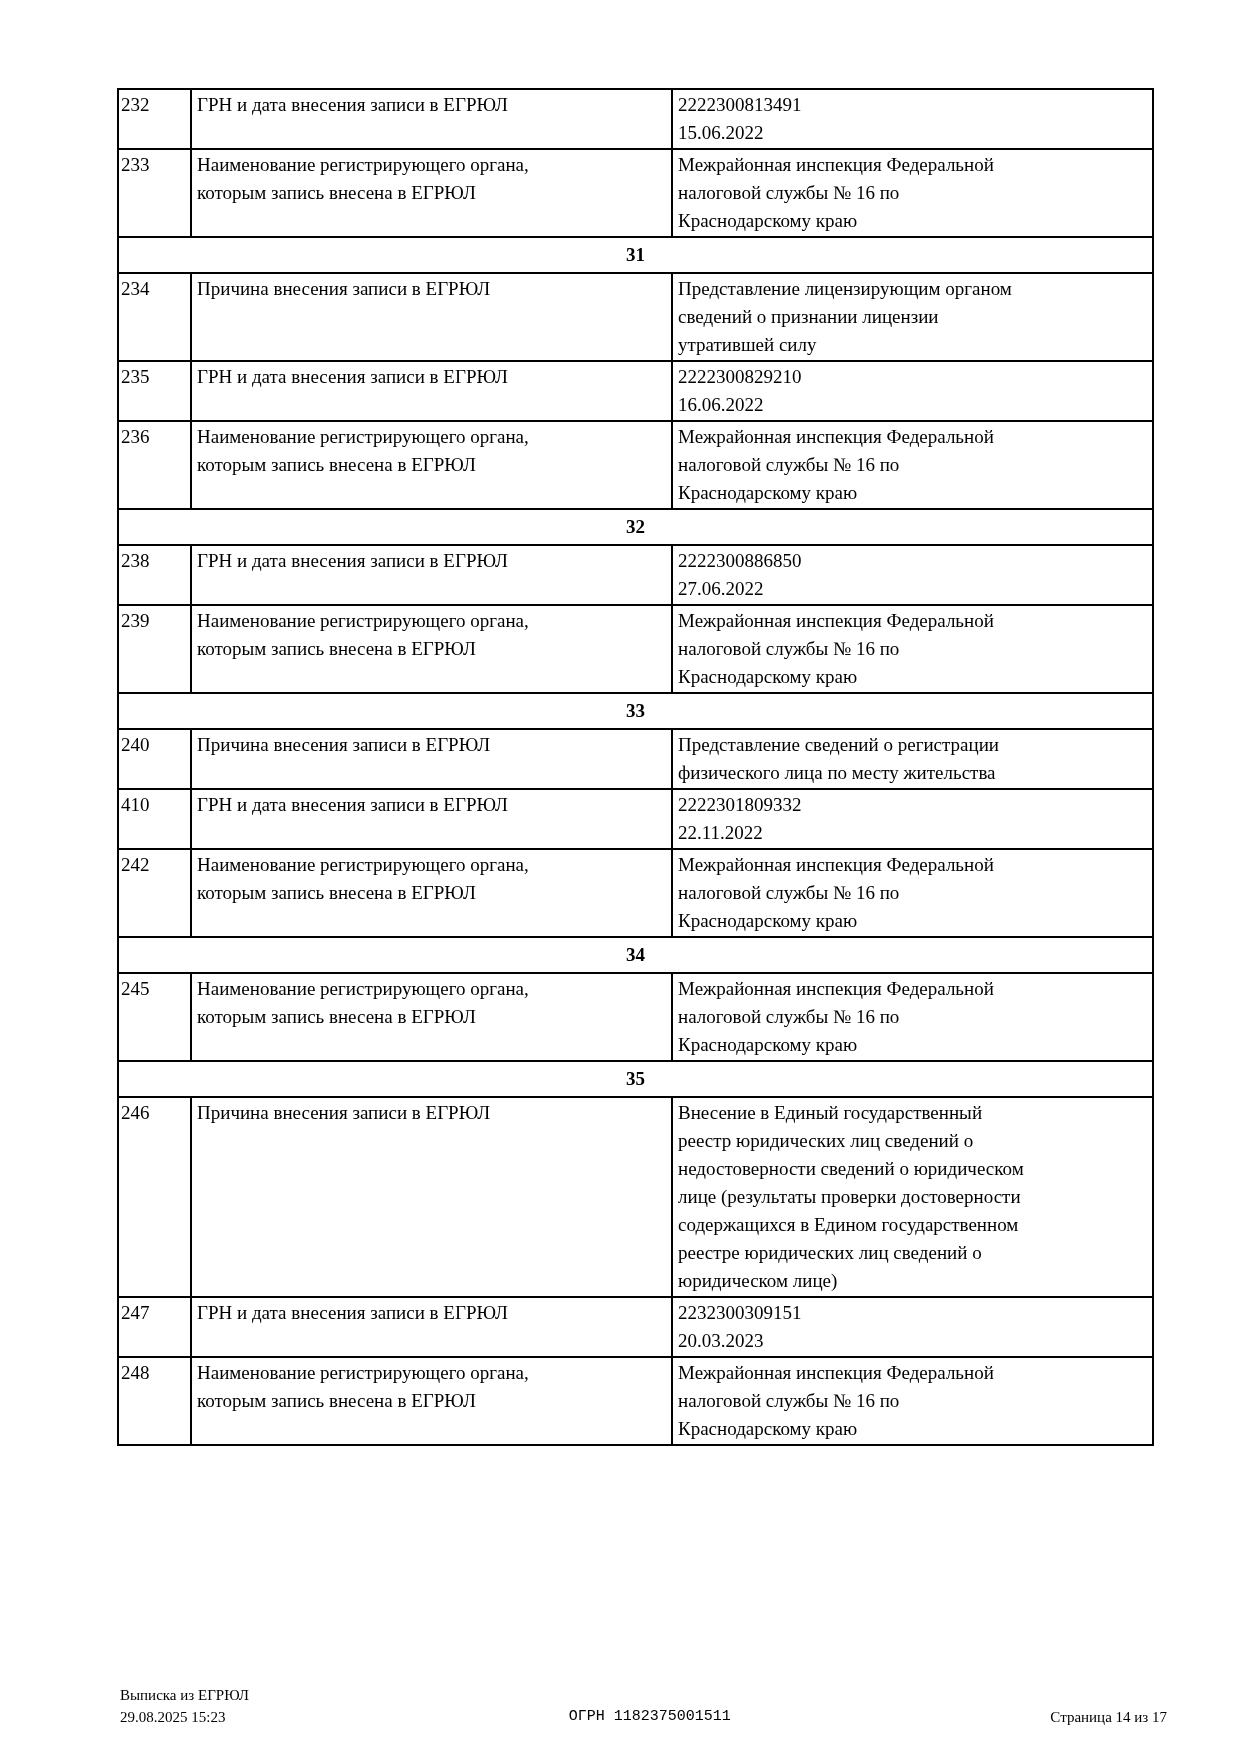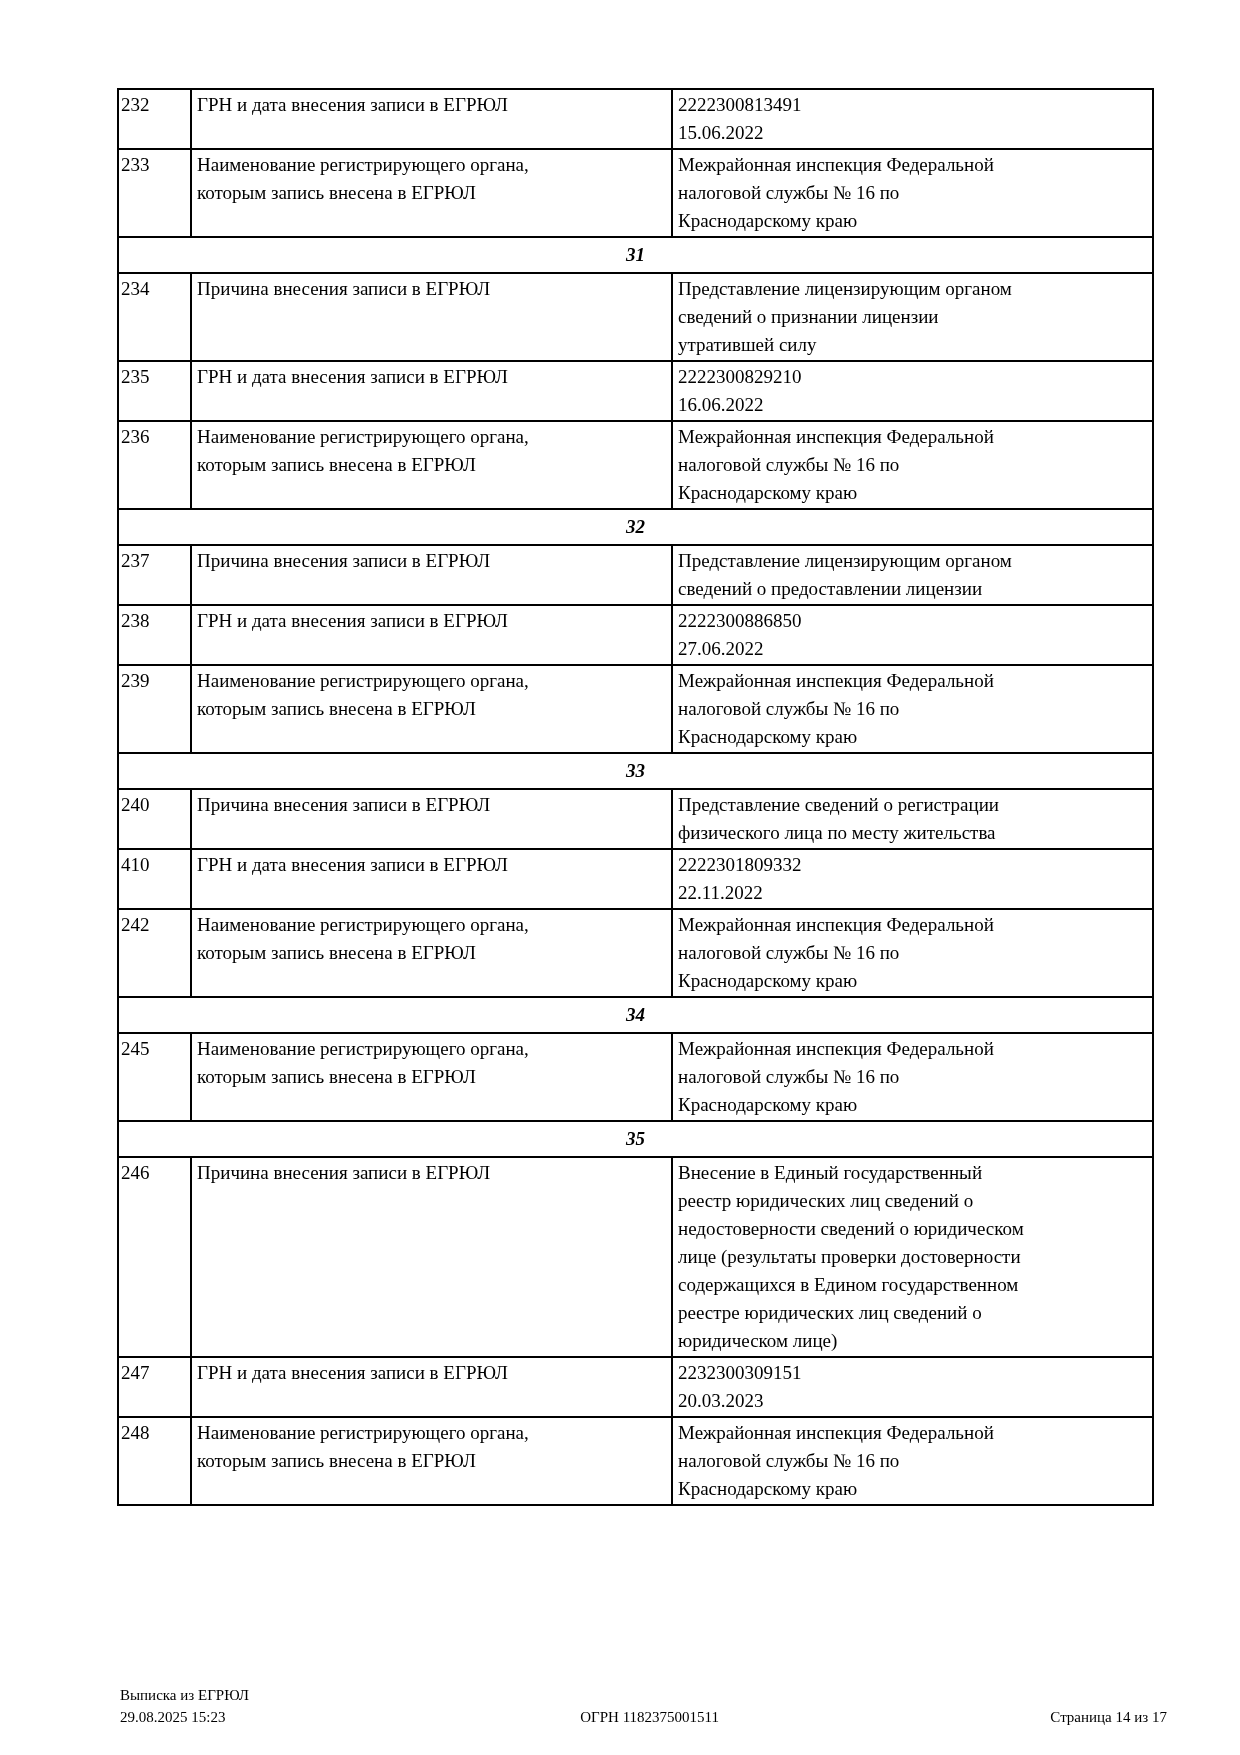--- a/index.html
+++ b/index.html
@@ -35,35 +35,34 @@
   .doc-table td.num-cell {
     text-align: left;
     padding: 1px 2px;
     white-space: nowrap;
   }
   .doc-table td.section-cell {
     text-align: center;
     font-weight: bold;
     padding: 3px 3px;
     white-space: nowrap;
-    font-style: italic;
   }
   .page-footer {
     position: absolute;
     left: 120px;
     right: 73px;
     top: 1684px;
     display: flex;
     align-items: flex-end;
     justify-content: space-between;
     font-size: 15px;
     line-height: 22px;
   }
   .page-footer .footer-left { text-align: left; }
-  .page-footer .footer-center { text-align: center; }
+  .page-footer .footer-center { text-align: center; font-family: Liberation Mono, monospace; }
   .page-footer .footer-right { text-align: right; margin-top: 8px; }
 </style>
 </head>
 <body>
 
 <table class="doc-table">
   <colgroup>
     <col style="width:73px">
     <col style="width:481px">
     <col style="width:481px">
@@ -102,26 +101,20 @@
       <tr>
         <td class="num-cell">236</td>
         <td>Наименование регистрирующего органа,
 которым запись внесена в ЕГРЮЛ</td>
         <td>Межрайонная инспекция Федеральной
 налоговой службы № 16 по
 Краснодарскому краю</td>
       </tr>
       <tr>
         <td colspan="3" class="section-cell">32</td>
-      </tr>
-      <tr>
-        <td class="num-cell">237</td>
-        <td>Причина внесения записи в ЕГРЮЛ</td>
-        <td>Представление лицензирующим органом
-сведений о предоставлении лицензии</td>
       </tr>
       <tr>
         <td class="num-cell">238</td>
         <td>ГРН и дата внесения записи в ЕГРЮЛ</td>
         <td>2222300886850
 27.06.2022</td>
       </tr>
       <tr>
         <td class="num-cell">239</td>
         <td>Наименование регистрирующего органа,

